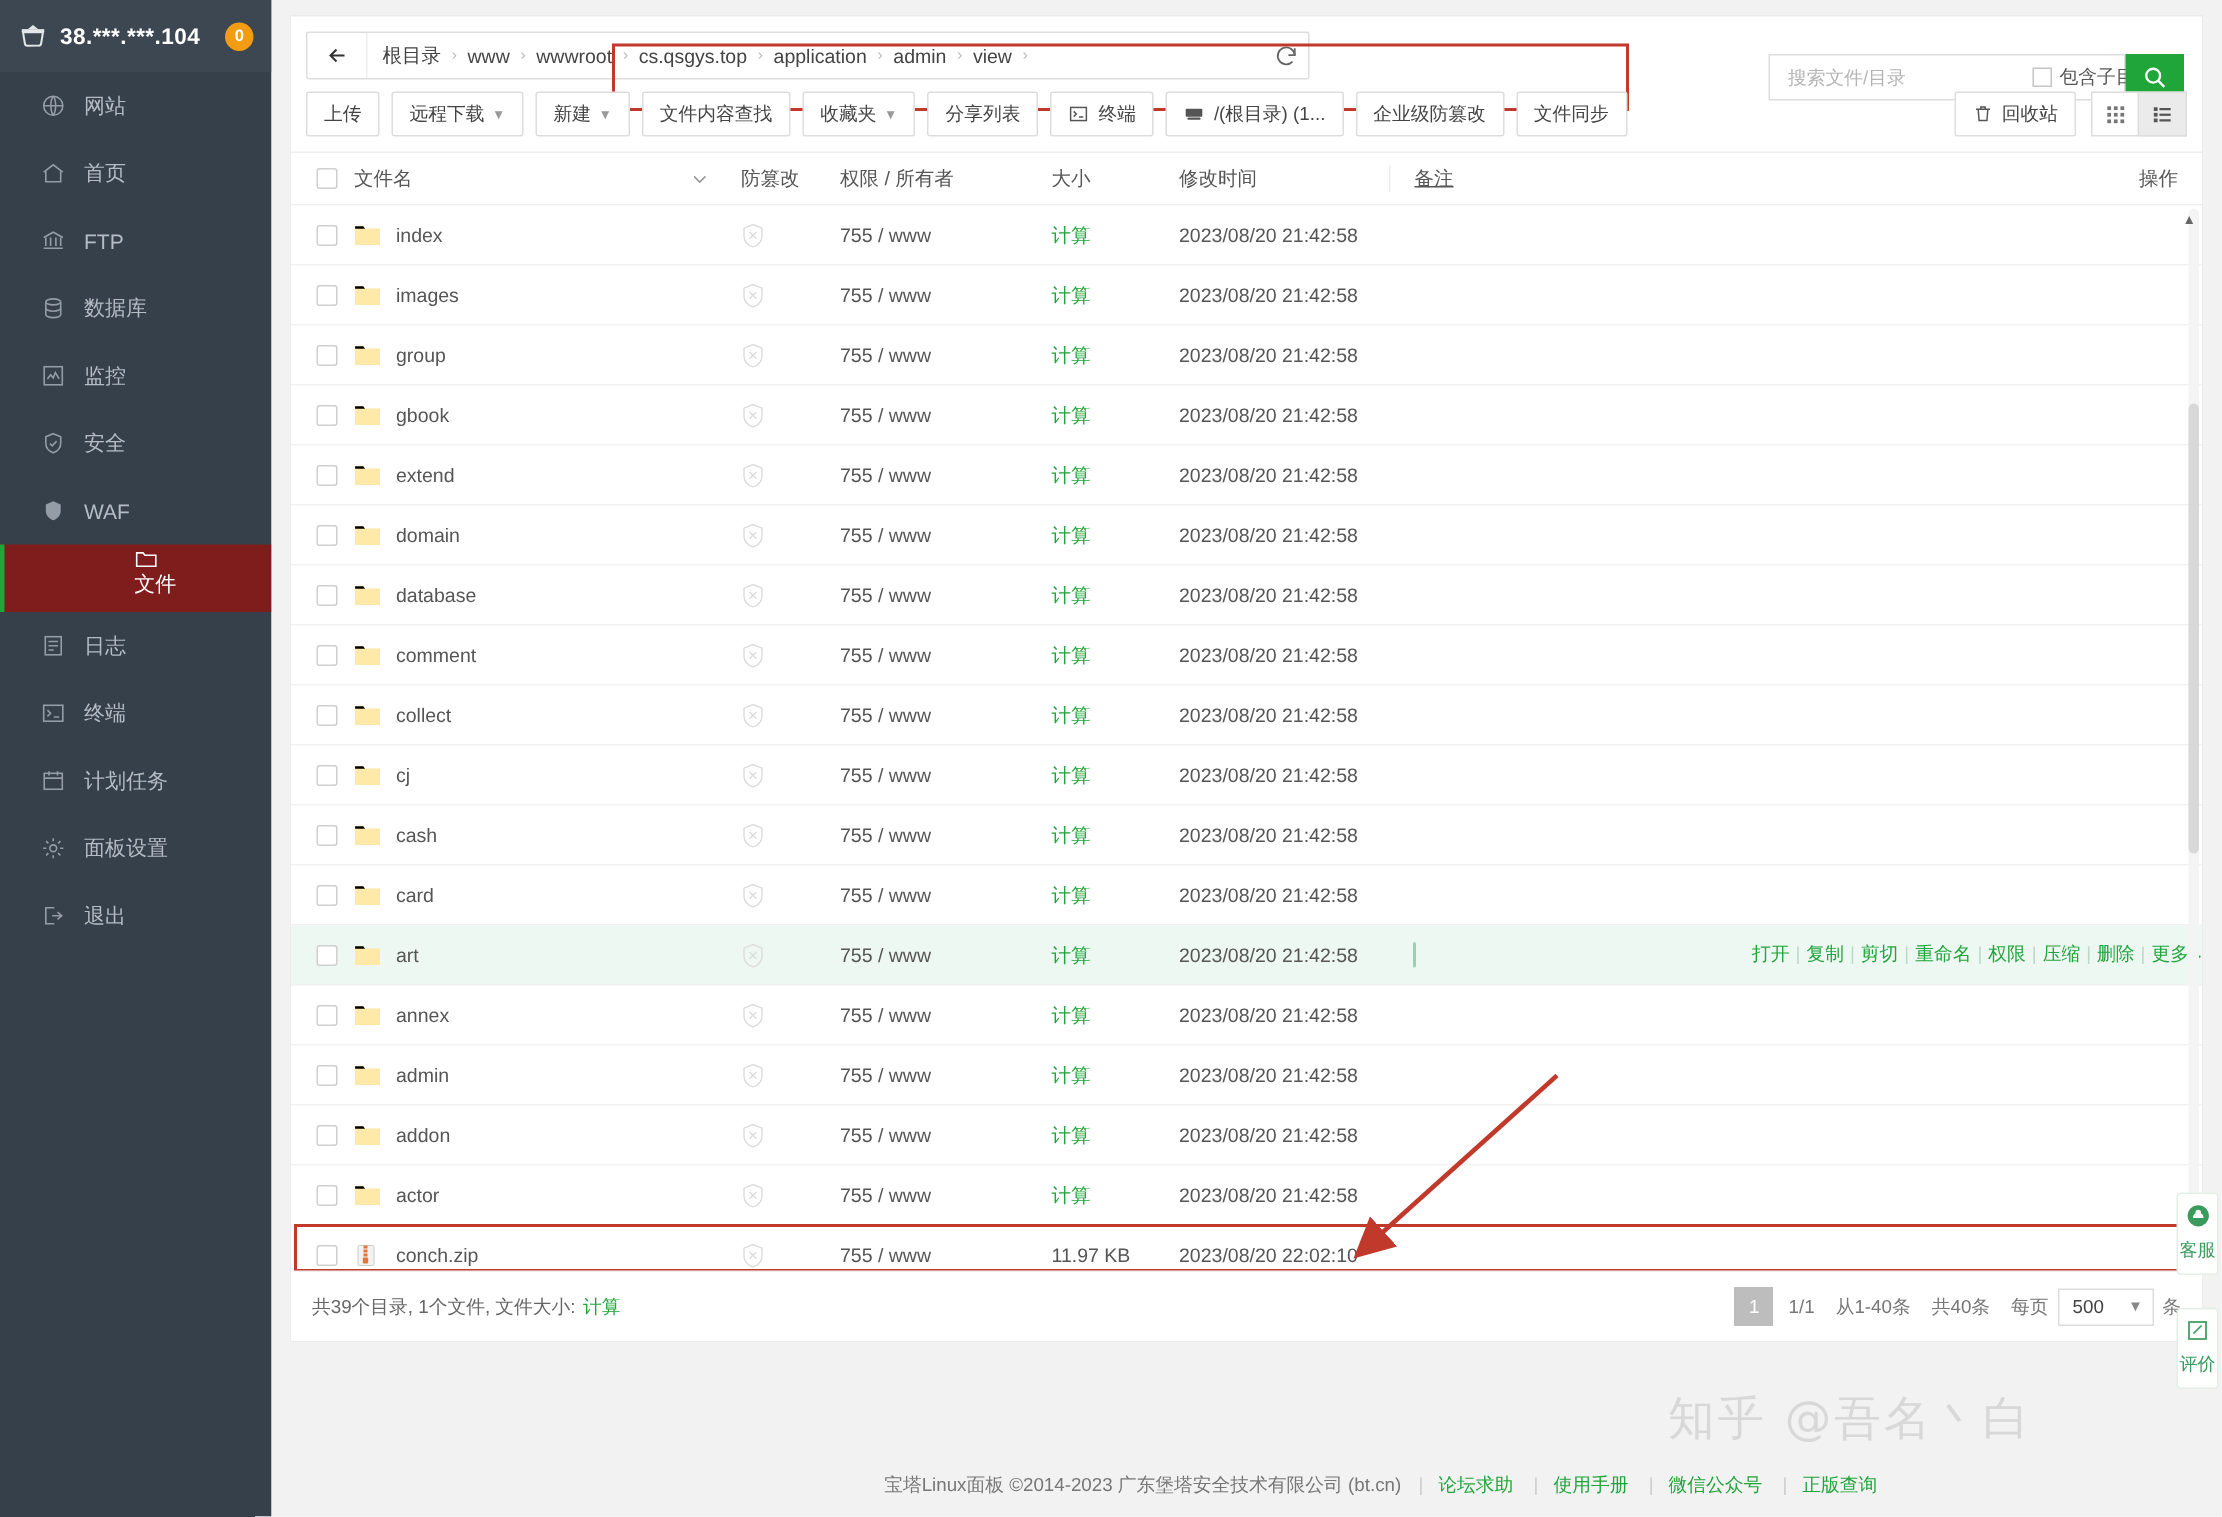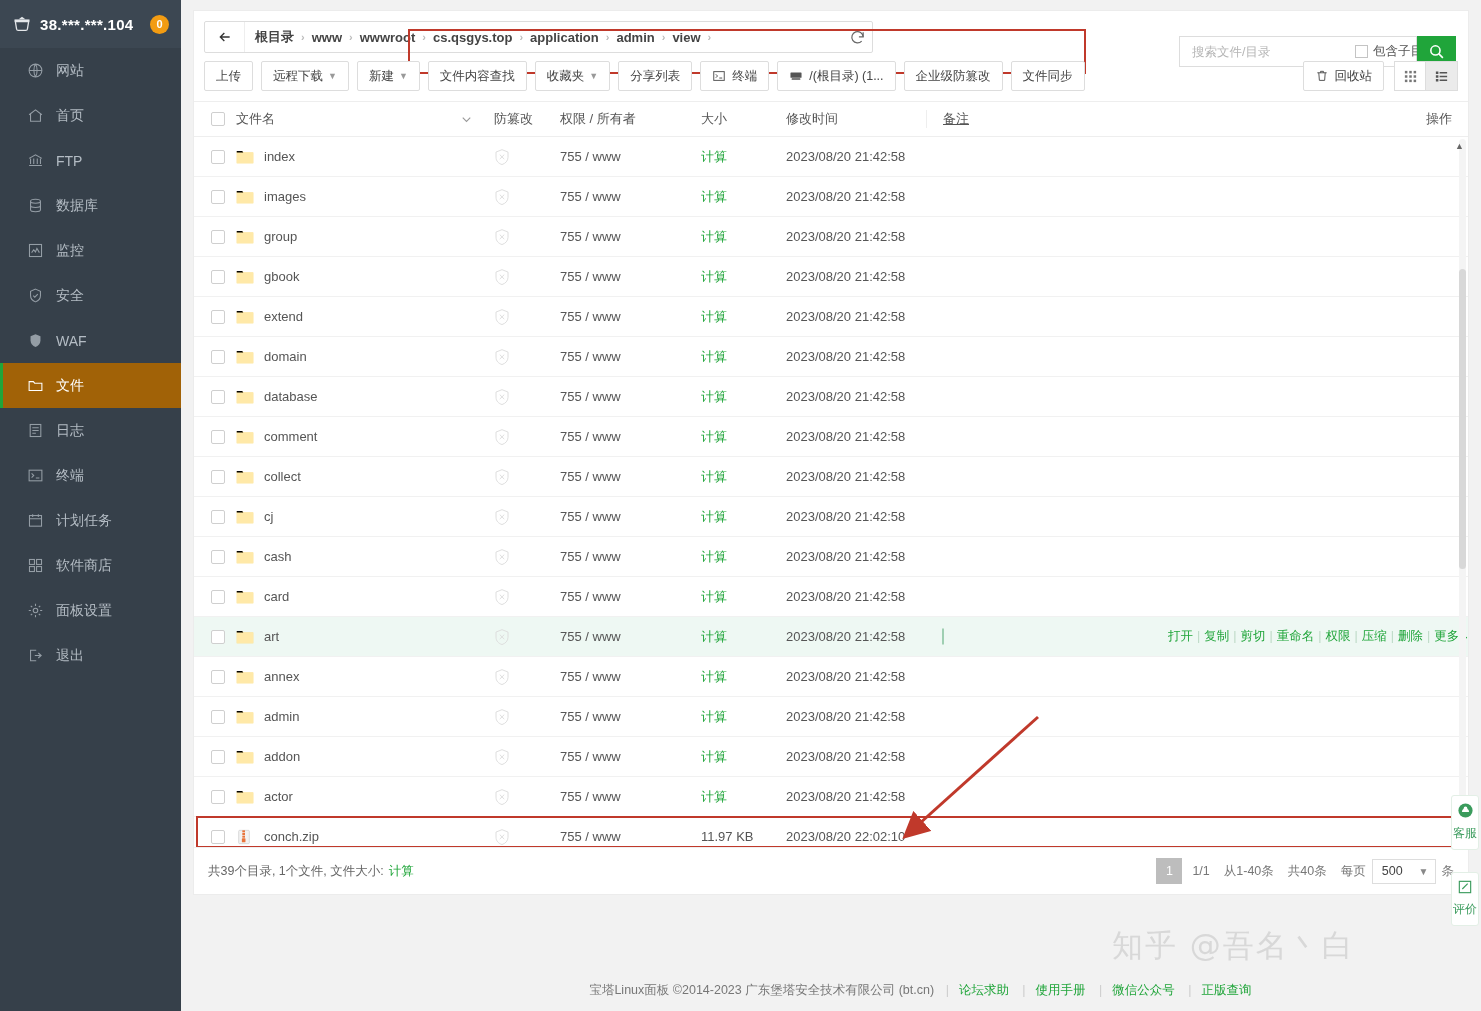--- a/index.html
+++ b/index.html
@@ -27,21 +27,21 @@
     background: #f39c12; color: #fff; border-radius: 50%;
     width: 19px; height: 19px; line-height: 19px; text-align: center;
     font-size: 11px; font-weight: bold; flex: none;
   }
   .sb-list { margin-top: 0px; }
   .sb-item {
     height: 45px; display: flex; align-items: center; padding-left: 26px;
     font-size: 14px; color: #b4bcc4; position: relative; cursor: pointer;
   }
   .sb-item .ico { width: 18px; height: 18px; margin-right: 12px; flex: none; opacity: .75; display:flex; align-items:center; justify-content:center;}
-  .sb-item.active { background: #a16207; color: #ffffff; }
+  .sb-item.active { background: #7f1d1d; color: #ffffff; flex-direction: column; }
   .sb-item.active::before {
     content: ""; position: absolute; left: 0; top: 0; bottom: 0; width: 3px; background: #20a53a;
   }
   .sb-item.active .ico { opacity: 1; }
   .sb-bottom {
     position: absolute; left: 0; bottom: 0; width: 181px; height: 50px;
     display: flex; align-items: center; justify-content: center;
     font-size: 13px; color: #aeb6be; border-top: 1px solid #404a54;
   }
   .sb-bottom .ico { width: 16px; height: 16px; margin-right: 8px; display:flex; align-items:center;}
@@ -50,21 +50,21 @@
   .main {
     position: absolute; left: 181px; top: 0; right: 0; bottom: 0;
     background: #f2f2f2;
   }
   .card {
     position: absolute; left: 12px; top: 10px; width: 1276px;
     background: #ffffff; border: 1px solid #ececec;
   }
 
   
-  .pathrow { display: flex; align-items: center; padding: 10px 10px 8px 10px; font-weight: bold; }
+  .pathrow { display: flex; align-items: center; padding: 10px 10px 8px 10px; }
   .pathbox {
     flex: none; width: 669px; height: 32px; border: 1px solid #ddd; background: #fff;
     display: flex; align-items: center; border-radius: 2px;
   }
   .backbtn {
     width: 40px; height: 30px; display: flex; align-items: center; justify-content: center;
     border-right: 1px solid #eee; cursor: pointer; color: #333;
   }
   .crumbs { flex: 1; display: flex; align-items: center; padding-left: 10px; overflow: hidden; }
   .crumb { font-size: 13px; color: #444; white-space: nowrap; cursor: pointer; }
@@ -316,31 +316,20 @@
         <span>终端</span>
       </div>
       <div class="sb-item">
         <span class="ico">
             <svg width="17" height="17" viewBox="0 0 24 24" fill="none" stroke="currentColor" stroke-width="1.5">
               <rect x="3.5" y="5" width="17" height="15"></rect>
               <path d="M3.5 9.5h17M8 3v4M16 3v4"></path>
             </svg>
           </span>
         <span>计划任务</span>
-      </div>
-      <div class="sb-item">
-        <span class="ico">
-            <svg width="17" height="17" viewBox="0 0 24 24" fill="none" stroke="currentColor" stroke-width="1.5">
-              <rect x="3.5" y="3.5" width="7" height="7"></rect>
-              <rect x="13.5" y="3.5" width="7" height="7"></rect>
-              <rect x="3.5" y="13.5" width="7" height="7"></rect>
-              <rect x="13.5" y="13.5" width="7" height="7"></rect>
-            </svg>
-          </span>
-        <span>软件商店</span>
       </div>
       <div class="sb-item">
         <span class="ico">
             <svg width="17" height="17" viewBox="0 0 24 24" fill="none" stroke="currentColor" stroke-width="1.5">
               <circle cx="12" cy="12" r="3.2"></circle>
               <path d="M12 2.5v3M12 18.5v3M2.5 12h3M18.5 12h3M5.3 5.3l2.1 2.1M16.6 16.6l2.1 2.1M18.7 5.3l-2.1 2.1M7.4 16.6l-2.1 2.1"></path>
             </svg>
           </span>
         <span>面板设置</span>
       </div>

